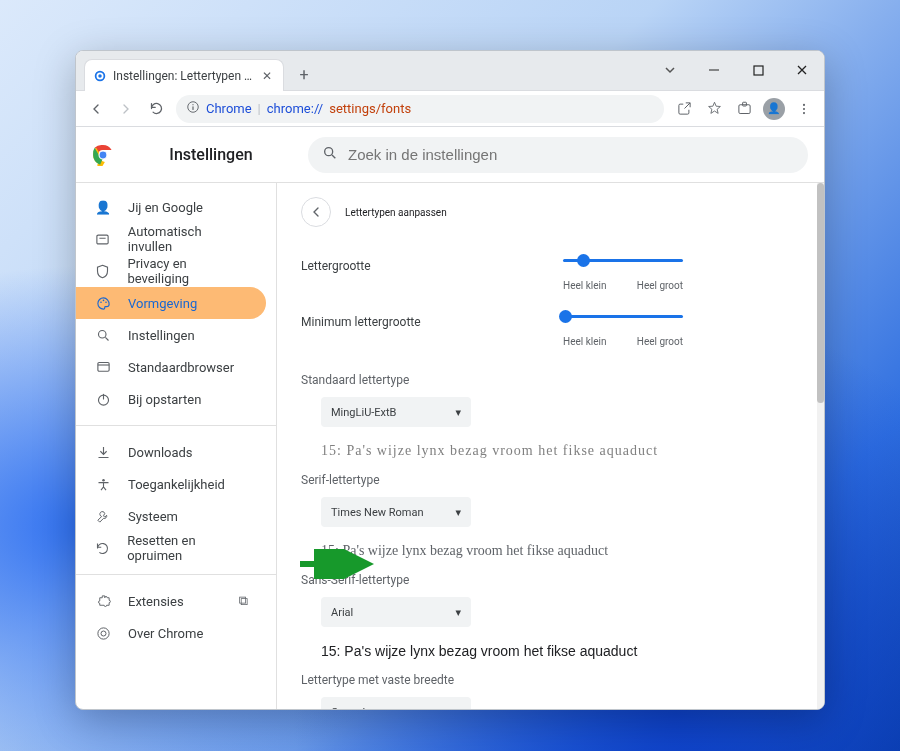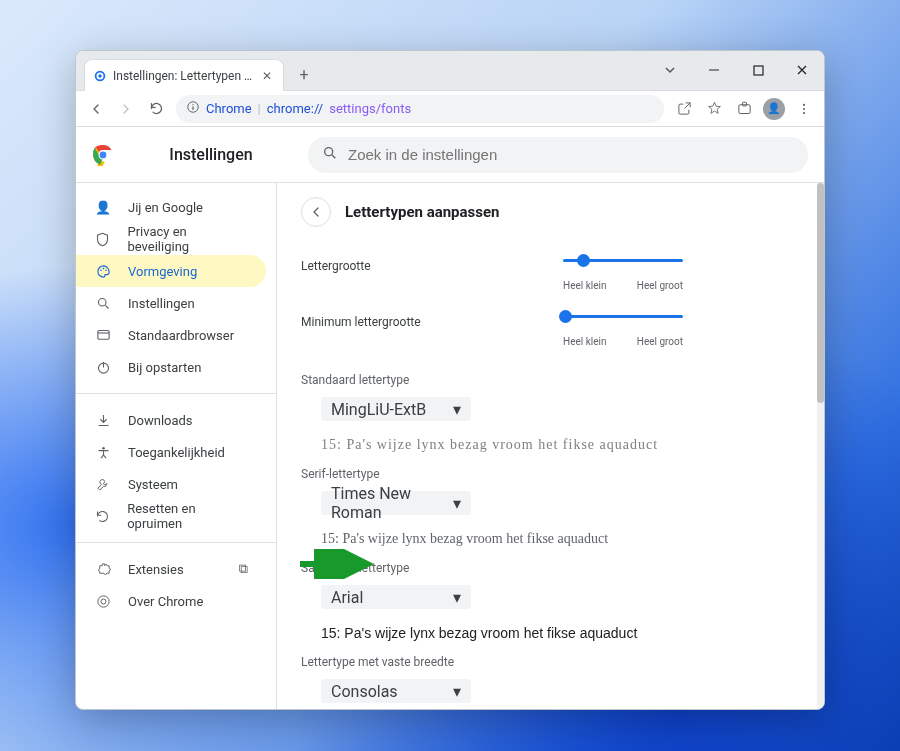--- a/index.html
+++ b/index.html
@@ -112,21 +112,21 @@
     border-radius: 14px;
     display: flex;
     align-items: center;
     padding: 0 10px;
     gap: 6px;
     color: #5f6368;
     font-size: 13px;
     margin: 0 4px;
   }
   .addr .host { color: #1d4ed8; }
-  .addr .path { color: #8b5cf6; }
+  .addr .path { color: #c2410c; }
   .avatar {
     width: 22px; height: 22px;
     border-radius: 50%;
     background: #9aa0a6;
     display: flex; align-items: center; justify-content: center;
     color: #fff; font-size: 11px;
   }
   
   .settings-header {
     height: 56px;
@@ -180,21 +180,21 @@
     color: #3c4043;
     border-radius: 0 16px 16px 0;
     margin-right: 10px;
     cursor: pointer;
   }
   .sb-item .icon {
     width: 18px; color: #5f6368;
     display: flex; justify-content: center;
   }
   .sb-item.active {
-    background: #fef9c3;
+    background: #fdba74;
     color: #1967d2;
   }
   .sb-item.active .icon { color: #1967d2; }
   .sb-sep {
     border-top: 1px solid #e0e0e0;
     margin: 10px 0;
   }
   .sb-item .ext { margin-left: auto; font-size: 13px; color: #5f6368; }
   .content {
     flex: 1;
@@ -219,21 +219,21 @@
     padding: 14px 24px 10px;
   }
   .backcircle {
     width: 30px; height: 30px;
     border-radius: 50%;
     border: 1px solid #dadce0;
     display: flex; align-items: center; justify-content: center;
     color: #5f6368;
   }
   .page-head-title {
-    font-size: 15px; font-weight: 700;
+    font-size: 10px; font-weight: 400;
   }
   .section {
     padding: 10px 24px 0 24px;
     max-width: 430px;
     position: relative;
   }
   .slider-row {
     display: flex; justify-content: space-between; align-items: flex-start;
     padding: 12px 0;
   }
@@ -260,27 +260,27 @@
     margin-top: 18px;
   }
   .sub-label {
     font-size: 12px; color: #5f6368;
     margin-top: 14px;
   }
   .dropdown {
     margin-top: 10px;
     margin-left: 20px;
     width: 150px;
-    height: 24px;
+    height: 30px;
     background: #f1f3f4;
     border: none;
     border-radius: 4px;
     display: flex; align-items: center;
     padding: 0 10px;
-    font-size: 16px;
+    font-size: 11px;
     color: #3c4043;
     justify-content: space-between;
     cursor: pointer;
   }
   .sample {
     margin-top: 16px;
     margin-left: 20px;
     font-size: 14px;
     color: #5f6368;
   }
@@ -414,20 +414,29 @@
     <div class="body">
 
       <div class="sidebar">
         <div class="sb-item">
             <span class="icon">👤</span>
             <span>Jij en Google</span>
           </div>
         <div class="sb-item">
             <span class="icon">
               <svg width="15" height="15" viewBox="0 0 24 24">
+                <rect x="3" y="5" width="18" height="14" rx="2" stroke="#5f6368" stroke-width="1.8" fill="none"></rect>
+                <line x1="7" y1="10" x2="17" y2="10" stroke="#5f6368" stroke-width="1.8"></line>
+              </svg>
+            </span>
+            <span>Automatisch invullen</span>
+          </div>
+        <div class="sb-item">
+            <span class="icon">
+              <svg width="15" height="15" viewBox="0 0 24 24">
                 <path d="M12 2l8 3v6c0 5-3.5 9.5-8 11-4.5-1.5-8-6-8-11V5z" stroke="#5f6368" stroke-width="1.8" fill="none"></path>
               </svg>
             </span>
             <span>Privacy en beveiliging</span>
           </div>
         <div class="sb-item active">
             <span class="icon">
               <svg width="15" height="15" viewBox="0 0 24 24">
                 <path d="M12 3a9 9 0 1 0 0 18c1.5 0 2-1 2-2s-.5-2 1-2h2a4 4 0 0 0 4-4c0-5-4-10-9-10z" stroke="#1967d2" stroke-width="1.8" fill="none"></path>
                 <circle cx="8" cy="10" r="1.3" fill="#1967d2"></circle>

